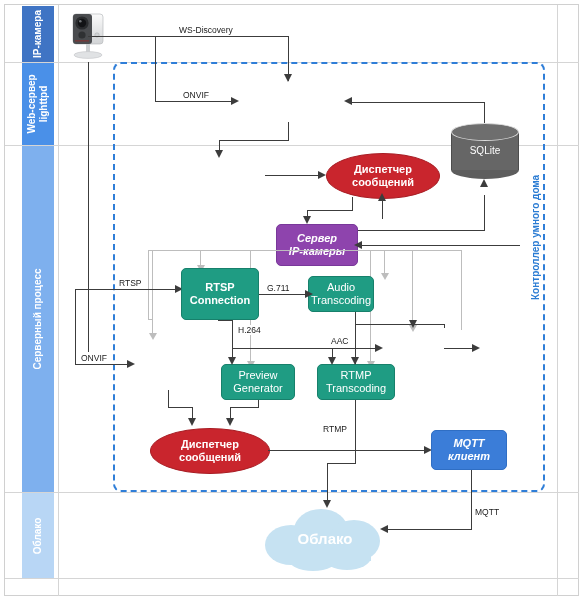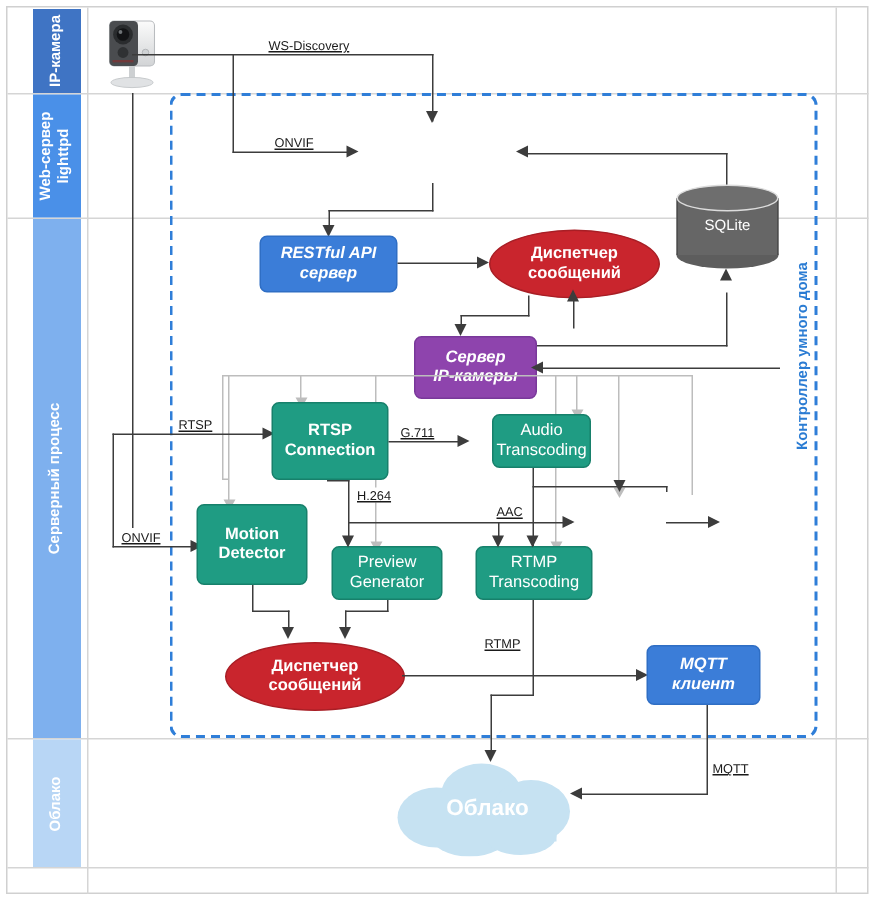--- a/index.html
+++ b/index.html
@@ -63,21 +63,21 @@
   .seg{position:absolute;background:#3c3c3c;}
   .seg.h{height:1.4px;}
   .seg.v{width:1.4px;}
   .seg.gray{background:#bdbdbd;}
   .ar{position:absolute;width:0;height:0;}
   .ar.down{border-left:4.5px solid transparent;border-right:4.5px solid transparent;border-top:8px solid #3c3c3c;}
   .ar.up{border-left:4.5px solid transparent;border-right:4.5px solid transparent;border-bottom:8px solid #3c3c3c;}
   .ar.right{border-top:4.5px solid transparent;border-bottom:4.5px solid transparent;border-left:8px solid #3c3c3c;}
   .ar.left{border-top:4.5px solid transparent;border-bottom:4.5px solid transparent;border-right:8px solid #3c3c3c;}
   .ar.gdown{border-left:4px solid transparent;border-right:4px solid transparent;border-top:7px solid #bdbdbd;}
-  .elab{position:absolute;font-size:8.5px;color:#1a1a1a;white-space:nowrap;background:#fff;padding:0 1px;text-decoration:underline;}
+  .elab{position:absolute;font-size:8.5px;color:#1a1a1a;white-space:nowrap;background:#fff;padding:0 1px;}
 
   
   .cam{position:absolute;}
 </style>
 </head>
 <body>
 
 <div id="stage">
 
   <div class="frame"></div>
@@ -142,22 +142,20 @@
 
   <div class="seg v" style="left:484px;top:102px;height:26px"></div>
   <div class="seg h" style="left:352px;top:102px;width:133px"></div>
   <div class="ar left" style="left:344px;top:97px"></div>
 
   <div class="seg v" style="left:288px;top:122px;height:19px"></div>
   <div class="seg h" style="left:219px;top:140px;width:70px"></div>
   <div class="seg v" style="left:219px;top:140px;height:16px"></div>
   <div class="ar down" style="left:215px;top:150px"></div>
 
-  <div class="node blue ital" style="left:173px;top:157px;width:92px;height:38px;white-space:pre">RESTful API
-сервер</div>
 
   <div class="seg h" style="left:265px;top:175px;width:57px"></div>
   <div class="ar right" style="left:318px;top:171px"></div>
 
   <div class="ellipse" style="left:326px;top:153px;width:112px;height:44px;white-space:pre">Диспетчер
 сообщений</div>
 
   <div class="cyl" style="left:451px;top:123px;width:68px;height:56px">
     <div class="bot"></div>
       <div class="body"></div>
@@ -215,25 +213,23 @@
   <div class="elab" style="left:118px;top:278px">RTSP</div>
 
   <div class="seg h" style="left:75px;top:364px;width:56px"></div>
   <div class="seg v" style="left:75px;top:289px;height:76px"></div>
   <div class="ar right" style="left:127px;top:360px"></div>
   <div class="elab" style="left:80px;top:353px">ONVIF</div>
 
   <div class="node teal bold" style="left:181px;top:268px;width:78px;height:52px;white-space:pre">RTSP
 Connection</div>
 
-  <div class="node teal" style="left:328px;top:276px;width:66px;height:36px;white-space:pre">Audio
+  <div class="node teal" style="left:308px;top:276px;width:66px;height:36px;white-space:pre">Audio
 Transcoding</div>
 
-  <div class="node teal bold" style="left:131px;top:336px;width:74px;height:54px;white-space:pre">Motion
-Detector</div>
 
   <div class="node teal" style="left:221px;top:364px;width:74px;height:36px;white-space:pre">Preview
 Generator</div>
 
   <div class="node teal" style="left:317px;top:364px;width:78px;height:36px;white-space:pre">RTMP
 Transcoding</div>
 
 
   <div class="seg h" style="left:444px;top:348px;width:32px"></div>
   <div class="ar right" style="left:472px;top:344px"></div>

